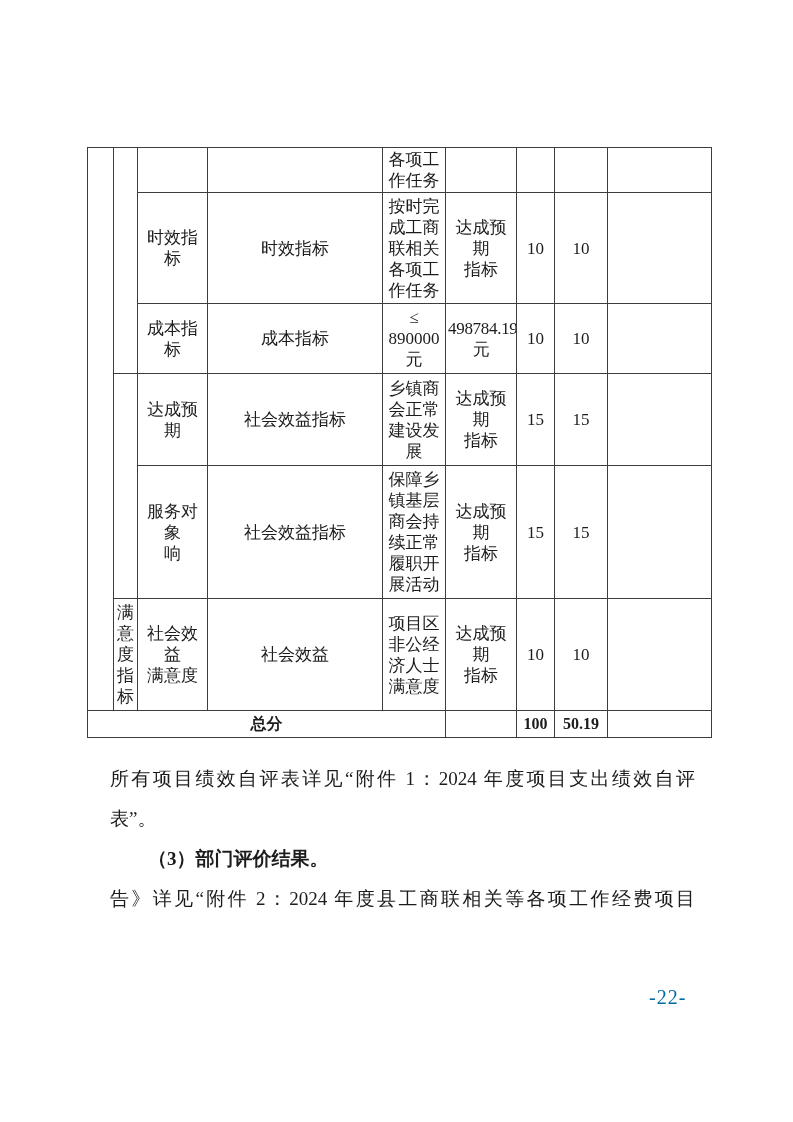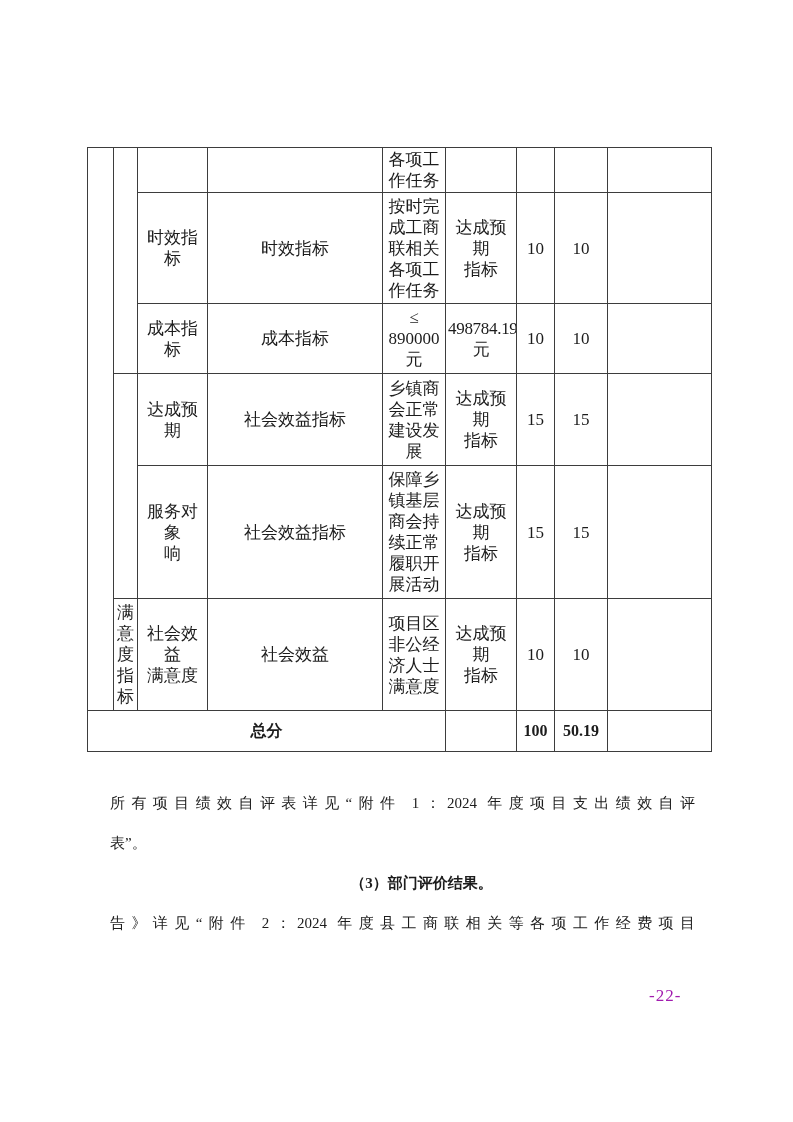--- a/index.html
+++ b/index.html
@@ -28,41 +28,41 @@
     line-height: 21px;
     white-space: pre-line;
     overflow: hidden;
   }
   tr.r1 { height: 45px; }
   tr.r2 { height: 111px; }
   tr.r3 { height: 70px; }
   tr.r4 { height: 92px; }
   tr.r5 { height: 133px; }
   tr.r6 { height: 112px; }
-  tr.r7 { height: 41px; }
+  tr.r7 { height: 27px; }
   td.leftcell { text-align: left; padding-left: 5px; }
   td.money   { font-size: 12.5px; letter-spacing: -0.3px; line-height: 20px; margin-left: 16px; }
   td.k890    { font-size: 13.5px; line-height: 20px; }
   td.vertcell { padding: 0 1px; line-height: 21px; }
   tr.r7 td { font-weight: bold; font-size: 16px; line-height: 24px; }
 
   
   .bodytext {
-    position: absolute; left: 110px; top: 783px; width: 585px;
-    font-size: 15px;
+    position: absolute; left: 110px; top: 759px; width: 585px;
+    font-size: 19px;
   }
-  .tline { line-height: 40px; height: 40px; text-align: center; }
+  .tline { line-height: 40px; height: 40px; }
   .just  { text-align: justify; text-align-last: justify; }
   .lastline { text-align: left; }
   .indent { padding-left: 38px; box-sizing: border-box; }
   .headline { font-weight: bold; }
 
   .pagenum {
     position: absolute; left: 649px; top: 986px;
-    font-size: 17px; color: #a21caf; letter-spacing: 1px;
+    font-size: 20px; color: #0369a1; letter-spacing: 1px;
   }
 </style>
 </head>
 <body>
 
 <div class="page">
 
   <table class="perf">
     <colgroup>
       <col style="width:26px">

